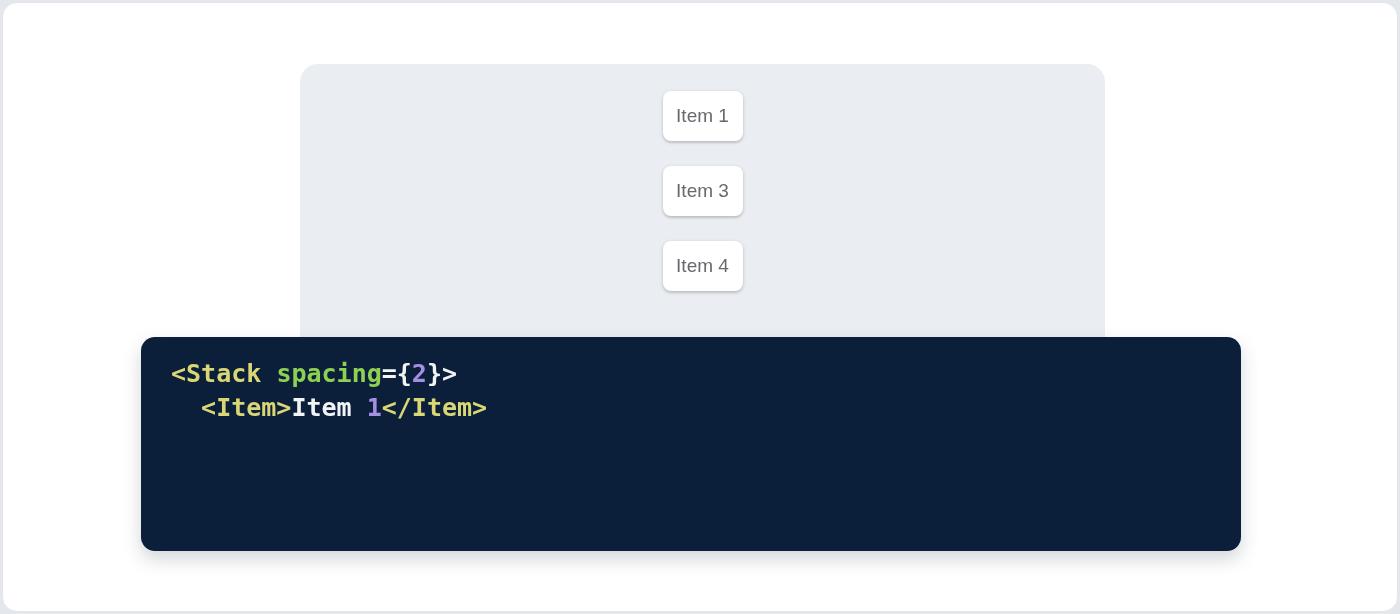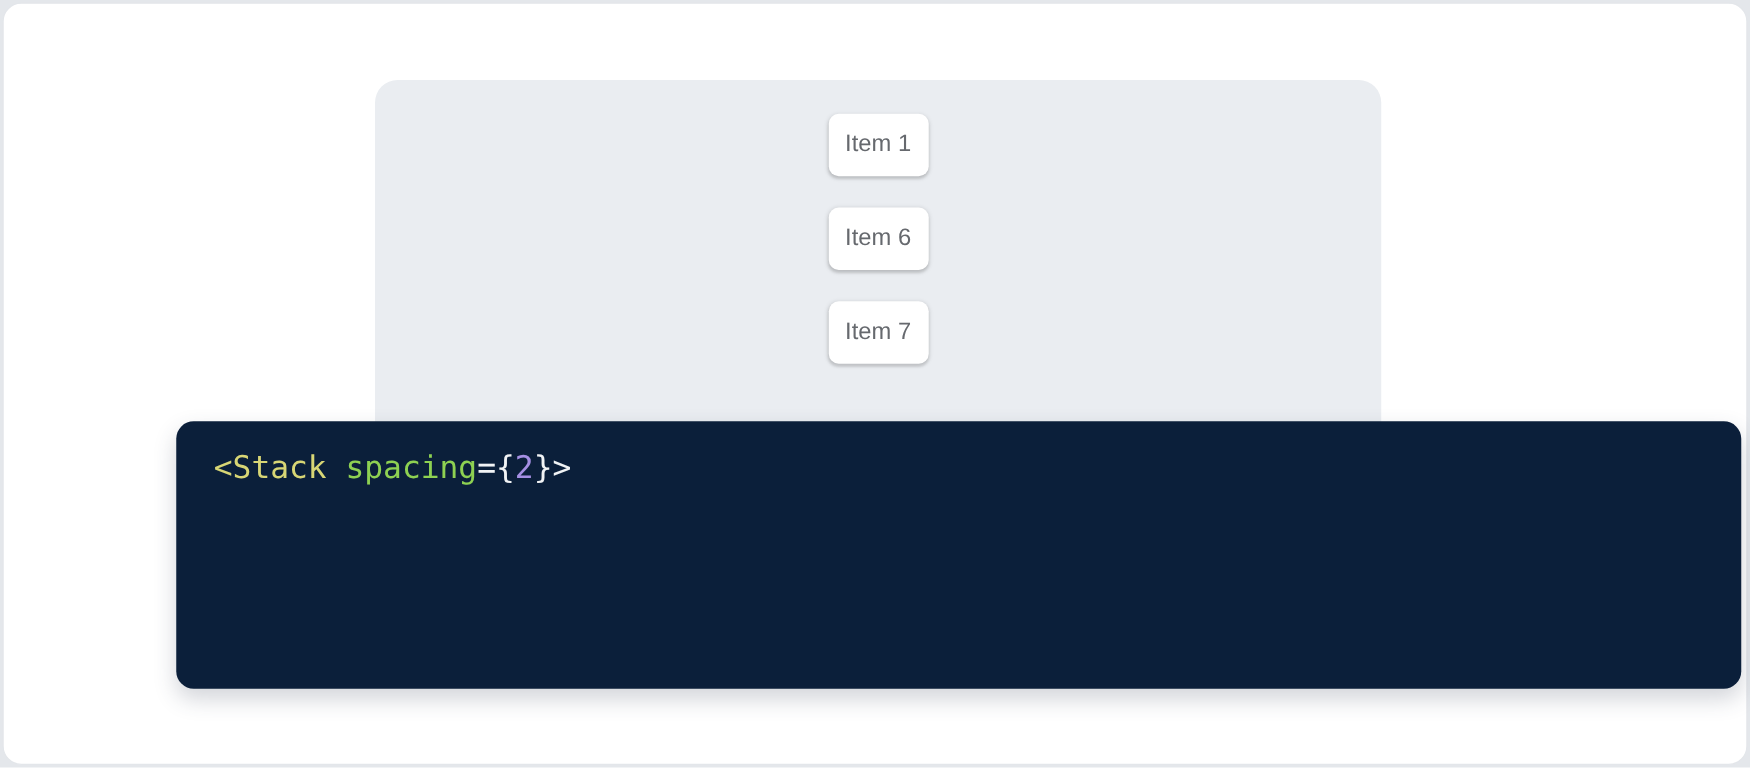--- a/index.html
+++ b/index.html
@@ -38,27 +38,27 @@
     display: flex;
     align-items: center;
     justify-content: center;
     color: var(--item-text, #66696e);
     font-size: 19px;
     white-space: nowrap;
   }
   .code-block {
     position: absolute;
     left: 138px; top: 334px;
-    width: 1252px; height: 214px;
+    width: 1100px; height: 214px;
     background: var(--code-bg, #0b1f3a);
     border-radius: 14px;
     box-shadow: 0 8px 18px rgba(55,65,85,0.22);
     padding: 20px 30px;
     font-family: "DejaVu Sans Mono", monospace;
-    font-weight: 400;
+    font-weight: 700;
     font-size: 25px;
     line-height: 34px;
     overflow: hidden;
   }
   .code-line { white-space: pre; }
   .tok-plain  { color: var(--tok-plain,  #f1f3f5); }
   .tok-tag    { color: var(--tok-tag,    #d8d675); }
   .tok-attr   { color: var(--tok-attr,   #8ed152); }
   .tok-number { color: var(--tok-number, #a58fe3); }
 </style>
@@ -67,30 +67,31 @@
 
 <div class="page-card">
 
   <div class="demo-panel">
 
   <div class="item-card">
     <span>Item 1</span>
   </div>
 
   <div class="item-card">
-    <span>Item 6</span>
+    <span>Item 3</span>
   </div>
 
   <div class="item-card">
-    <span>Item 7</span>
+    <span>Item 4</span>
   </div>
 </div>
 
   <div class="code-block">
 
   <div class="code-line"><span class="tok-tag">&lt;Stack</span><span class="tok-plain"> </span><span class="tok-attr">spacing</span><span class="tok-plain">={</span><span class="tok-number">2</span><span class="tok-plain">}&gt;</span></div>
 
+  <div class="code-line"><span class="tok-plain">  </span><span class="tok-tag">&lt;Item&gt;</span><span class="tok-plain">Item </span><span class="tok-number">1</span><span class="tok-tag">&lt;/Item&gt;</span></div>
 
 
 
 </div>
 
 </div>
 
 </body></html>

